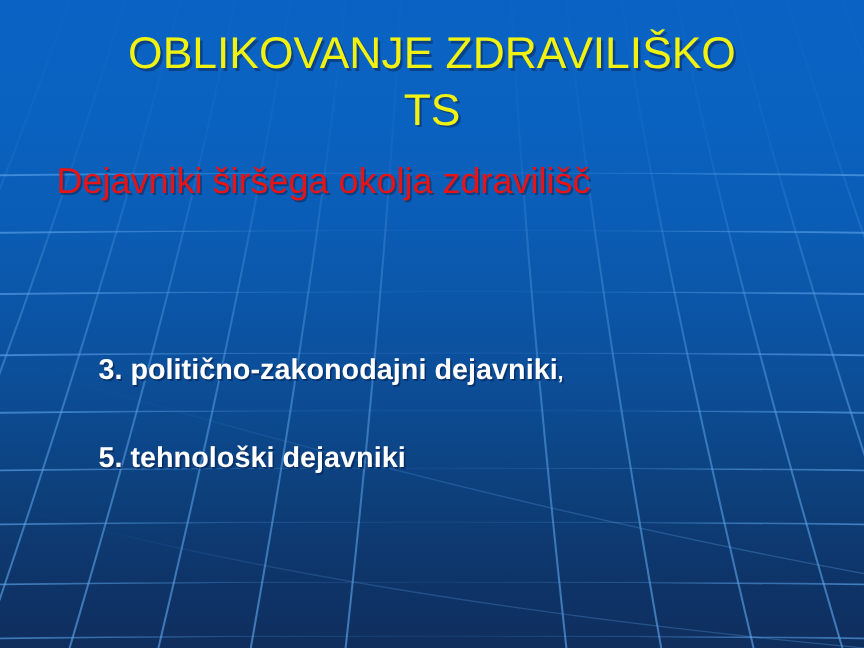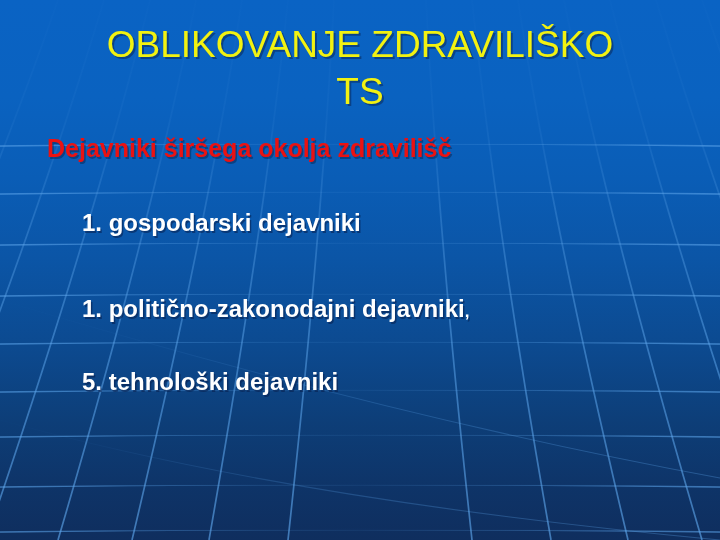--- a/index.html
+++ b/index.html
@@ -43,22 +43,22 @@
     letter-spacing: 0px;
     text-shadow: 2px 2px 0 rgba(10,40,90,0.55);
     white-space: pre-line;
   }
   .subtitle-block {
     position: absolute;
     left: 47px;
     top: 131px;
     width: 620px;
     color: #EA1212;
-    font-size: 25px;
-    font-weight: bold;
+    font-size: 30px;
+    font-weight: normal;
     line-height: 1.38;
     text-shadow: 1.5px 1.5px 0 rgba(10,35,80,0.5);
   }
   .subtitle-line2 {
     display: block;
     padding-left: 22px;
   }
   .list-item {
     position: absolute;
     left: 82px;
@@ -131,25 +131,22 @@
     </g>
   </svg>
 
   <div class="title-block">OBLIKOVANJE ZDRAVILIŠKO
 TS</div>
 
   <div class="subtitle-block">
     <span>Dejavniki širšega okolja zdravilišč</span>
   </div>
 
-  <div class="list-item" id="item-1">
-    <span>1. gospodarski dejavniki</span><span class="trail"></span>
-  </div>
 
   <div class="list-item" id="item-2">
-    <span>1. politično-zakonodajni dejavniki</span><span class="trail">,</span>
+    <span>3. politično-zakonodajni dejavniki</span><span class="trail">,</span>
   </div>
 
   <div class="list-item" id="item-3">
     <span>5. tehnološki dejavniki</span><span class="trail"></span>
   </div>
 
 </div>
 
 </body></html>

